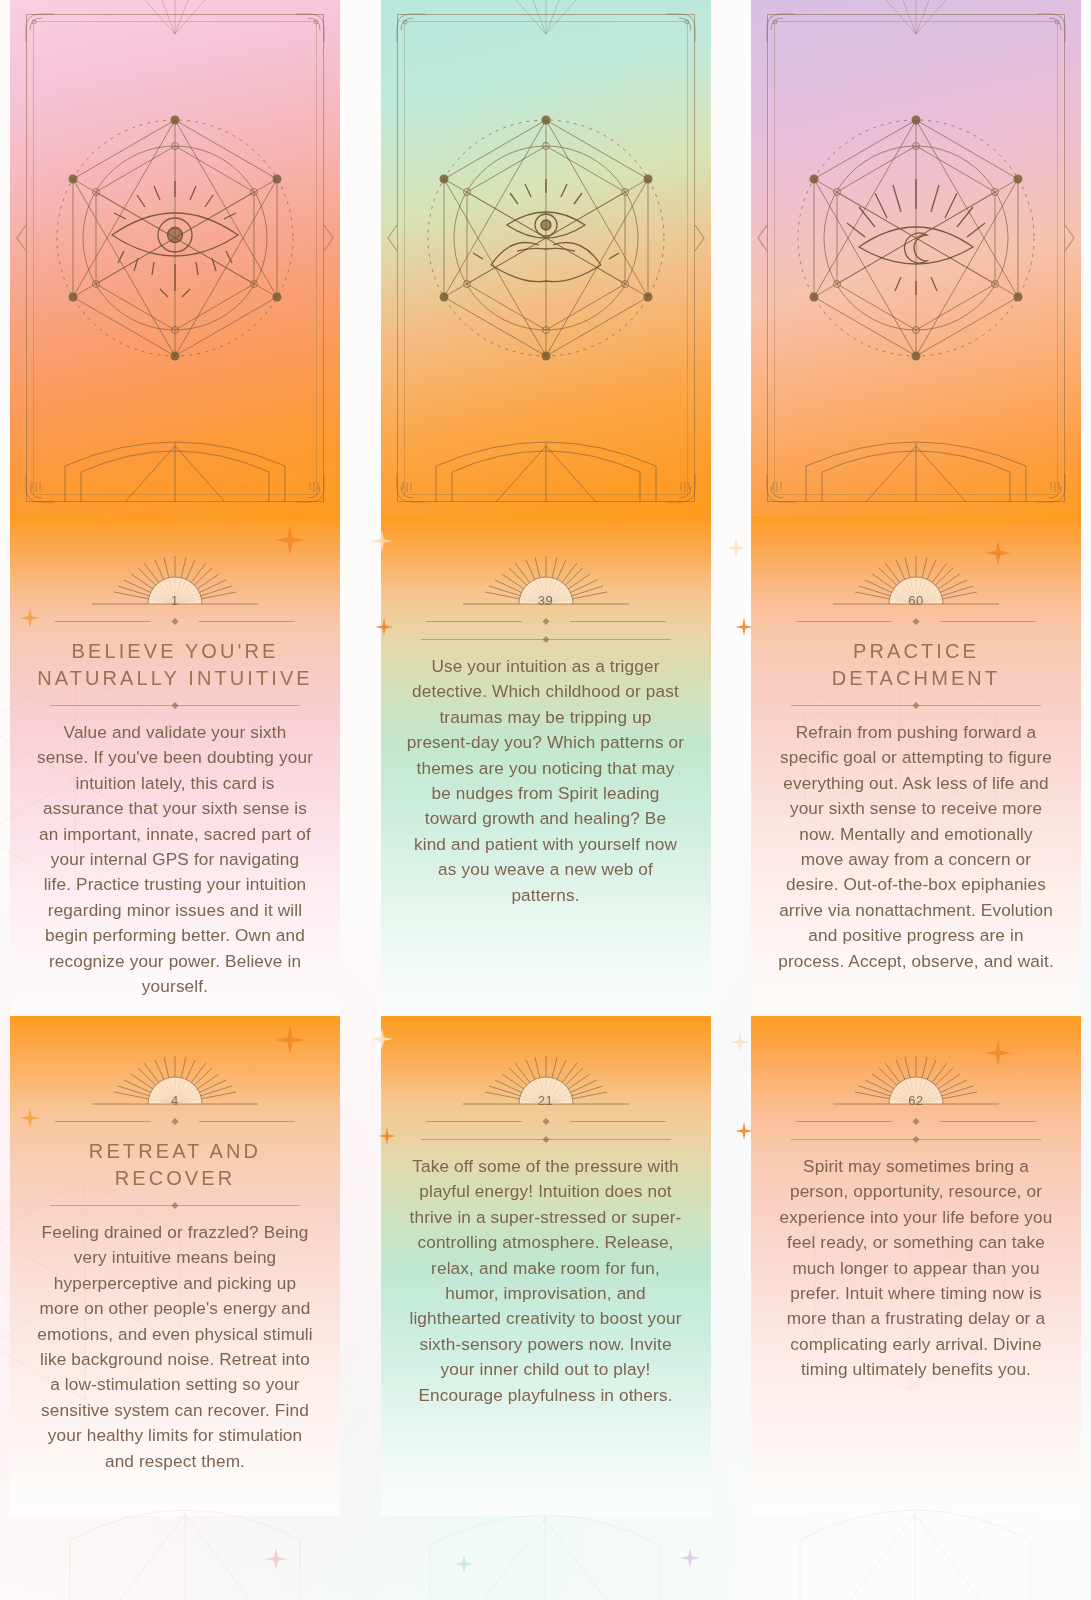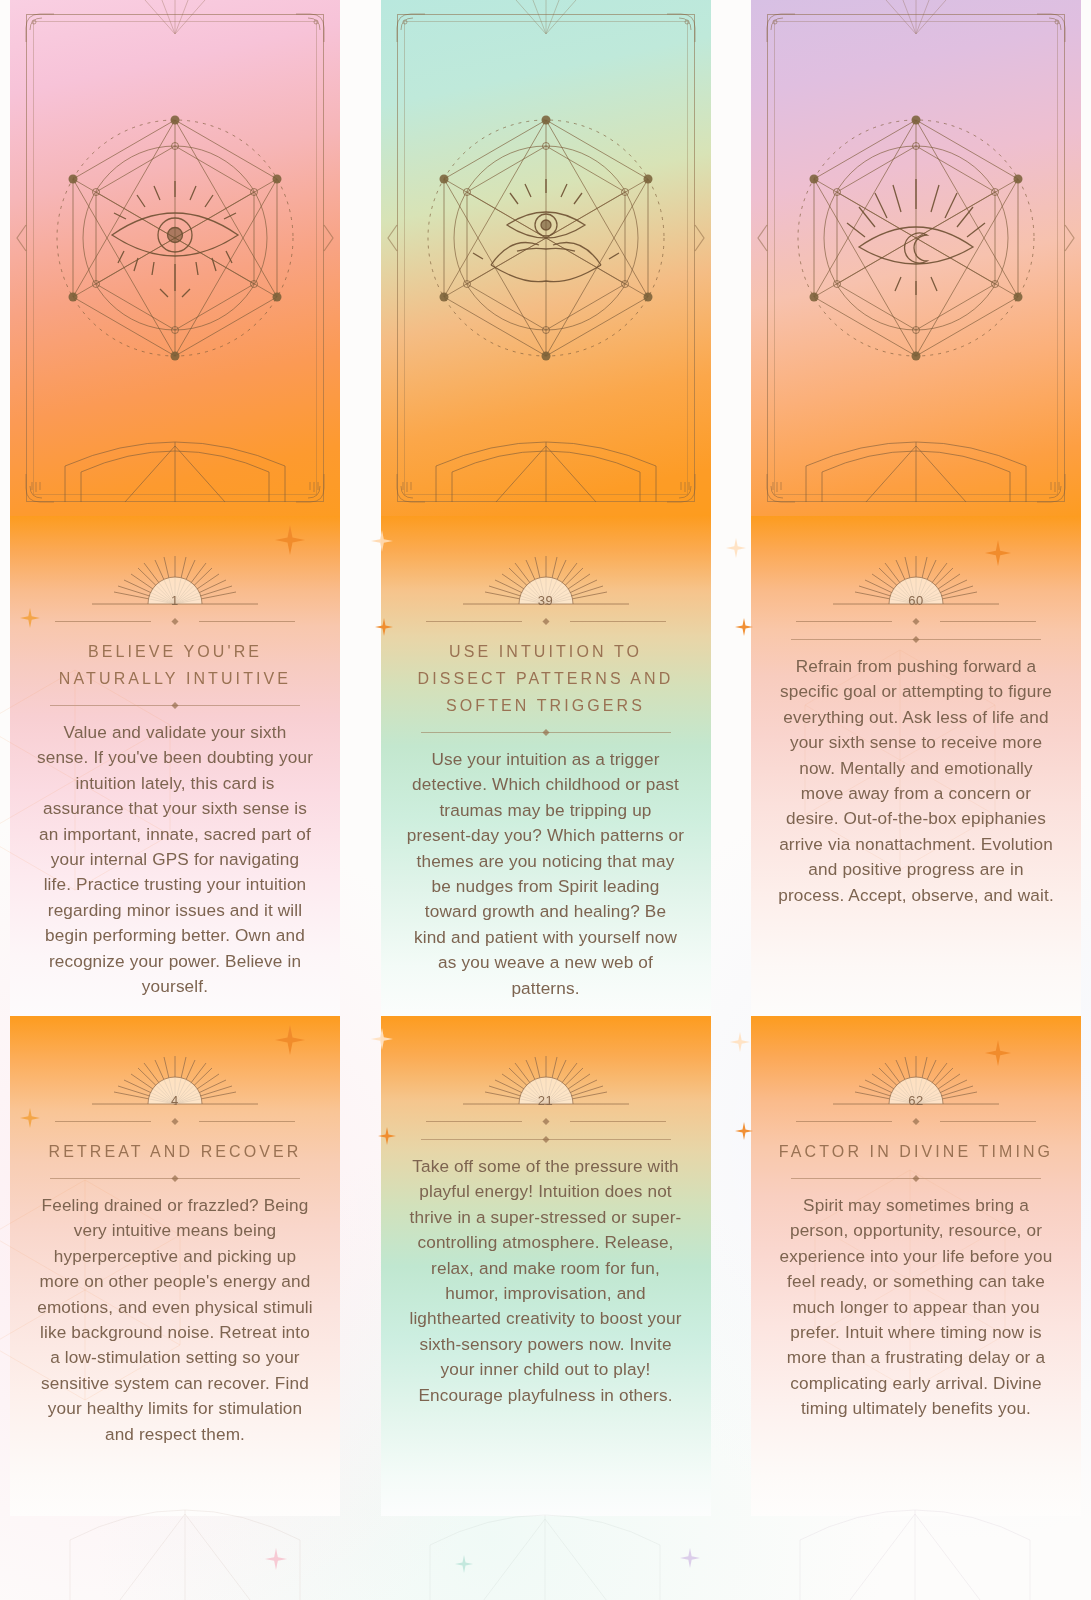--- a/index.html
+++ b/index.html
@@ -159,21 +159,21 @@
   .rule-wrap:before { left: 0; }
   .rule-wrap:after  { right: 0; }
   .rule-dot {
     position: absolute;
     left: 50%; top: 2.5px;
     transform: translateX(-50%) rotate(45deg);
     width: 5px; height: 5px;
     background: rgba(150,110,75,0.7);
   }
   .card-title {
-    font-size: 16px;
+    font-size: 20px;
     letter-spacing: 3.1px;
     line-height: 27px;
     color: #9a7253;
     font-weight: 400;
     margin: 12px 0 0;
     text-transform: uppercase;
   }
   .title-rule {
     width: 250px;
     height: 1px;
@@ -568,41 +568,41 @@
             <path d="M89 54 L89 6 M89 54 L69 10 M89 54 L109 10 M89 54 L52 18 M89 54 L126 18 M89 54 L38 30 M89 54 L140 30 M89 54 L28 42 M89 54 L150 42 M89 54 L58 13 M89 54 L120 13 M89 54 L45 24 M89 54 L133 24 M89 54 L32 36 M89 54 L146 36 M89 54 L78 7 M89 54 L100 7"></path>
             <path d="M62 54 a27 27 0 0 1 54 0" fill="rgba(255,240,220,0.75)"></path>
             <path d="M6 54 L172 54"></path>
           </g>
         </svg>
         <div class="sun-num">39</div>
       </div>
       <div class="rule-wrap">
           <span class="rule-dot"></span>
         </div>
-      <h2 class="card-title">USE INTUITION TO DISSECT PATTERNS AND SOFTEN TRIGGERS</h2>
       <div class="title-rule">
           <span class="rule-dot"></span>
         </div>
       <p class="card-body">Use your intuition as a trigger detective. Which childhood or past traumas may be tripping up present-day you? Which patterns or themes are you noticing that may be nudges from Spirit leading toward growth and healing? Be kind and patient with yourself now as you weave a new web of patterns.</p>
     </div>
 
     <div class="panel p-pink2">
       <div class="sun">
         <svg viewBox="0 0 178 62" width="178" height="62">
           <g fill="none" stroke="rgba(150,110,75,0.75)" stroke-width="1">
             <path d="M89 54 L89 6 M89 54 L69 10 M89 54 L109 10 M89 54 L52 18 M89 54 L126 18 M89 54 L38 30 M89 54 L140 30 M89 54 L28 42 M89 54 L150 42 M89 54 L58 13 M89 54 L120 13 M89 54 L45 24 M89 54 L133 24 M89 54 L32 36 M89 54 L146 36 M89 54 L78 7 M89 54 L100 7"></path>
             <path d="M62 54 a27 27 0 0 1 54 0" fill="rgba(255,240,220,0.75)"></path>
             <path d="M6 54 L172 54"></path>
           </g>
         </svg>
         <div class="sun-num">60</div>
       </div>
       <div class="rule-wrap">
           <span class="rule-dot"></span>
         </div>
+      <h2 class="card-title">PRACTICE DETACHMENT</h2>
       <div class="title-rule">
           <span class="rule-dot"></span>
         </div>
       <p class="card-body">Refrain from pushing forward a specific goal or attempting to figure everything out. Ask less of life and your sixth sense to receive more now. Mentally and emotionally move away from a concern or desire. Out-of-the-box epiphanies arrive via nonattachment. Evolution and positive progress are in process. Accept, observe, and wait.</p>
     </div>
   </div>
 
   <div class="panel-row row-b">
 
     <div class="panel p-orange-left">
@@ -653,21 +653,20 @@
             <path d="M89 54 L89 6 M89 54 L69 10 M89 54 L109 10 M89 54 L52 18 M89 54 L126 18 M89 54 L38 30 M89 54 L140 30 M89 54 L28 42 M89 54 L150 42 M89 54 L58 13 M89 54 L120 13 M89 54 L45 24 M89 54 L133 24 M89 54 L32 36 M89 54 L146 36 M89 54 L78 7 M89 54 L100 7"></path>
             <path d="M62 54 a27 27 0 0 1 54 0" fill="rgba(255,240,220,0.75)"></path>
             <path d="M6 54 L172 54"></path>
           </g>
         </svg>
         <div class="sun-num">62</div>
       </div>
       <div class="rule-wrap">
           <span class="rule-dot"></span>
         </div>
-      <h2 class="card-title">FACTOR IN DIVINE TIMING</h2>
       <div class="title-rule">
           <span class="rule-dot"></span>
         </div>
       <p class="card-body">Spirit may sometimes bring a person, opportunity, resource, or experience into your life before you feel ready, or something can take much longer to appear than you prefer. Intuit where timing now is more than a frustrating delay or a complicating early arrival. Divine timing ultimately benefits you.</p>
     </div>
   </div>
 
   <div class="spark" style="left:275px; top:525px;">
     <svg width="30" height="30" viewBox="0 0 30 30">
         <path d="M15 0 L17.5 12.5 L30 15 L17.5 17.5 L15 30 L12.5 17.5 L0 15 L12.5 12.5 Z" fill="#f08a2a" opacity=".95"></path>

